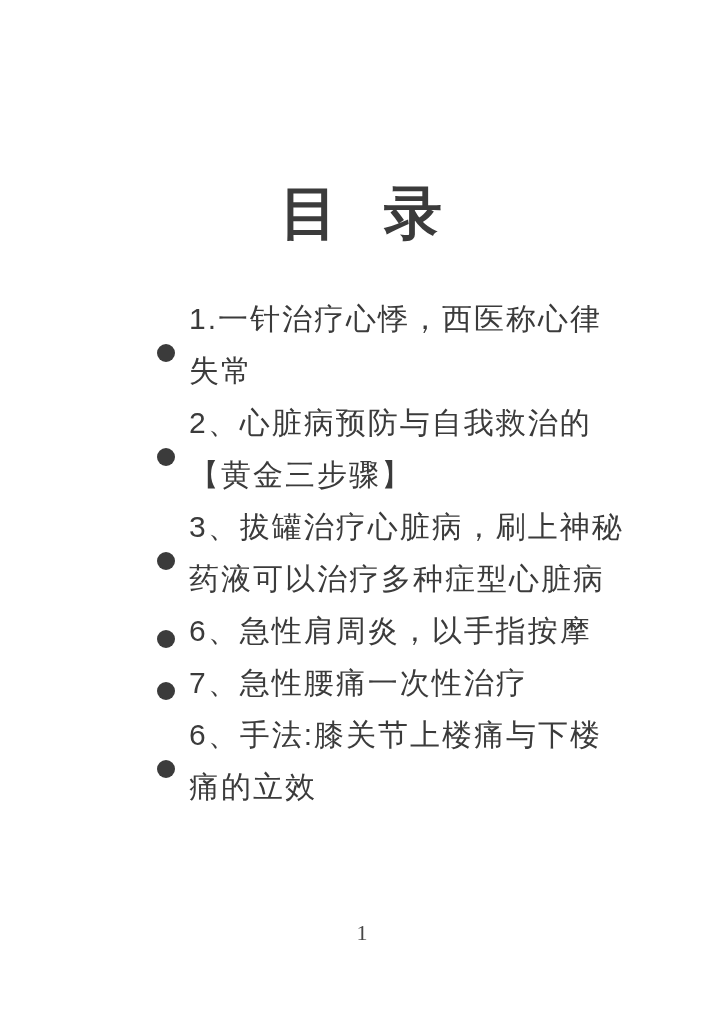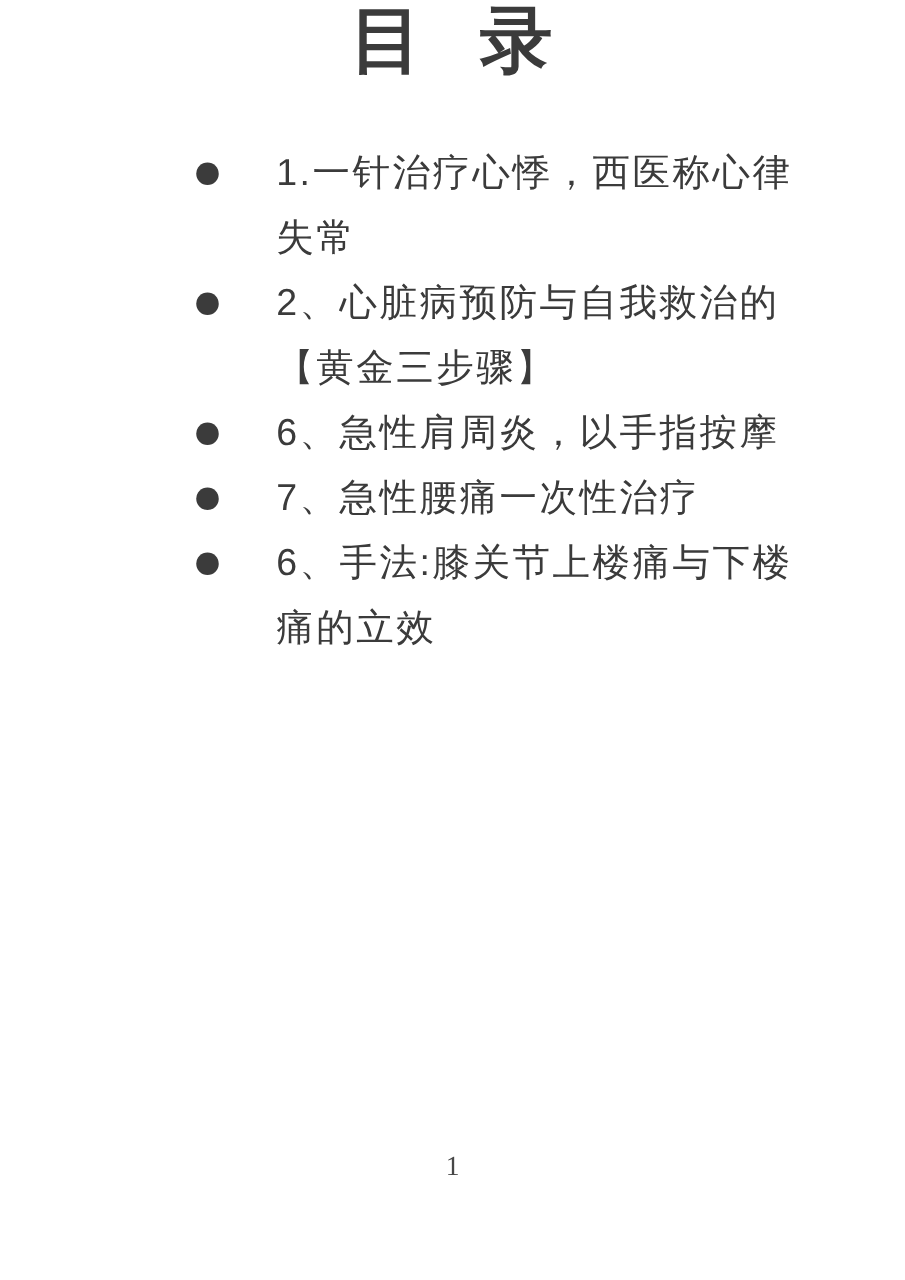--- a/index.html
+++ b/index.html
@@ -11,37 +11,37 @@
     position: relative;
     width: 724px;
     height: 1024px;
     background: #ffffff;
     overflow: hidden;
     font-family: "Liberation Sans", sans-serif;
     color: #3b3b3b;
   }
   .title {
     margin: 0;
+    padding-top: 180px;
     text-align: center;
     font-size: 58px;
     font-weight: bold;
     line-height: 1.15;
     letter-spacing: 2px;
     word-spacing: 26px;
     color: #3b3b3b;
   }
   .toc {
     margin-top: 46px;
     padding-left: 157px;
     padding-right: 60px;
   }
   .toc-item {
     display: flex;
-    align-items: flex-start;
-    gap: 32px;
+    align-items: center;
   }
   .bullet {
     flex: 0 0 18px;
     width: 18px;
     height: 18px;
     border-radius: 50%;
     background: #3b3b3b;
     margin-top: 17px;
     margin-right: 14px;
   }
@@ -75,20 +75,25 @@
         <div class="item-text">1.一针治疗心悸，西医称心律
 失常</div>
       </div>
       <div class="toc-item">
         <span class="bullet"></span>
         <div class="item-text">2、心脏病预防与自我救治的
 【黄金三步骤】</div>
       </div>
       <div class="toc-item">
         <span class="bullet"></span>
+        <div class="item-text">3、拔罐治疗心脏病，刷上神秘
+药液可以治疗多种症型心脏病</div>
+      </div>
+      <div class="toc-item">
+        <span class="bullet"></span>
         <div class="item-text">6、急性肩周炎，以手指按摩</div>
       </div>
       <div class="toc-item">
         <span class="bullet"></span>
         <div class="item-text">7、急性腰痛一次性治疗</div>
       </div>
       <div class="toc-item">
         <span class="bullet"></span>
         <div class="item-text">6、手法:膝关节上楼痛与下楼
 痛的立效</div>

